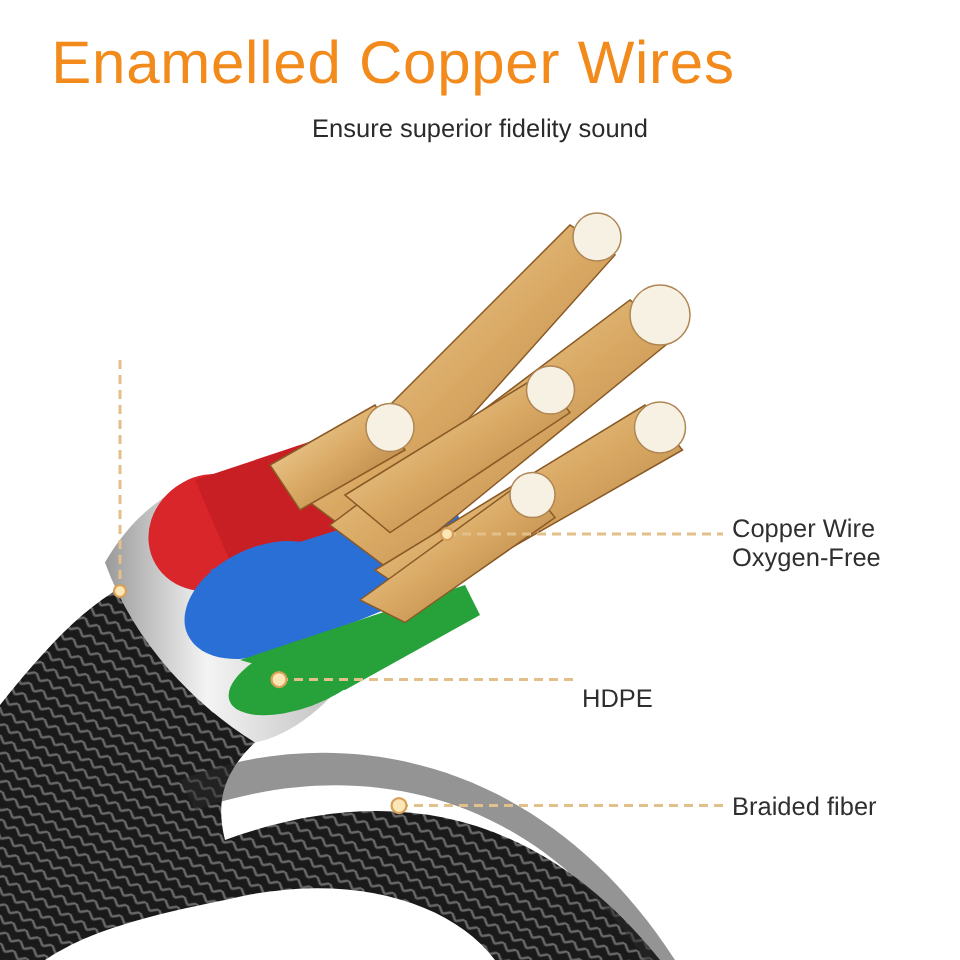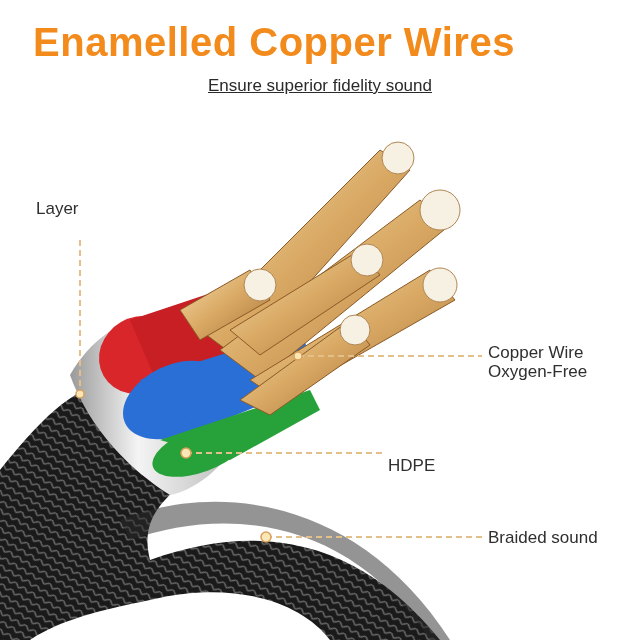--- a/index.html
+++ b/index.html
@@ -1,18 +1,18 @@
 <!DOCTYPE html>
 <html><head>
 <meta charset="utf-8">
 <style>
   html, body { margin: 0; padding: 0; }
   body { width: 640px; height: 640px; background: #ffffff; position: relative; overflow: hidden; font-family: "Liberation Sans", sans-serif; }
-  .title { position: absolute; top: 20px; left: 12px; width: 524px; text-align: center; font-size: 40px; font-weight: bold; color: #f28a1c; letter-spacing: 0.5px; }
-  .subtitle { position: absolute; top: 76px; left: 0; width: 640px; text-align: center; font-size: 17px; color: #2a2a2a; text-decoration: underline; }
+  .title { position: absolute; top: 20px; left: 0; width: 524px; text-align: center; font-size: 40px; font-weight: normal; color: #f28a1c; letter-spacing: 0.5px; }
+  .subtitle { position: absolute; top: 76px; left: 0; width: 640px; text-align: center; font-size: 17px; color: #2a2a2a; }
   .label { position: absolute; font-size: 17px; color: #2f2f2f; line-height: 19px; }
   #illustration { position: absolute; left: 0; top: 0; }
 </style>
 </head>
 <body>
 
 <div class="title">Enamelled Copper Wires</div>
 <div class="subtitle">Ensure superior fidelity sound</div>
 
 <svg id="illustration" width="640" height="640" viewBox="0 0 640 640">
@@ -76,24 +76,23 @@
   </g>
   <g fill="#fbe7b6" stroke="#d9a05a" stroke-width="1.5">
     <circle cx="80" cy="394" r="4"></circle>
     <circle cx="298" cy="356" r="4"></circle>
     <circle cx="186" cy="453" r="5"></circle>
     <circle cx="266" cy="537" r="5"></circle>
   </g>
 </svg>
 
 <div class="label" style="left:36px; top:199px;">
-  <div>Layer</div>
 </div>
 <div class="label" style="left:488px; top:343px;">
   <div>Copper Wire</div>
   <div>Oxygen-Free</div>
 </div>
 <div class="label" style="left:388px; top:444px;margin-top:12px;">
   <div>HDPE</div>
 </div>
 <div class="label" style="left:488px; top:528px;">
-  <div>Braided sound</div>
+  <div>Braided fiber</div>
 </div>
 
 </body></html>

